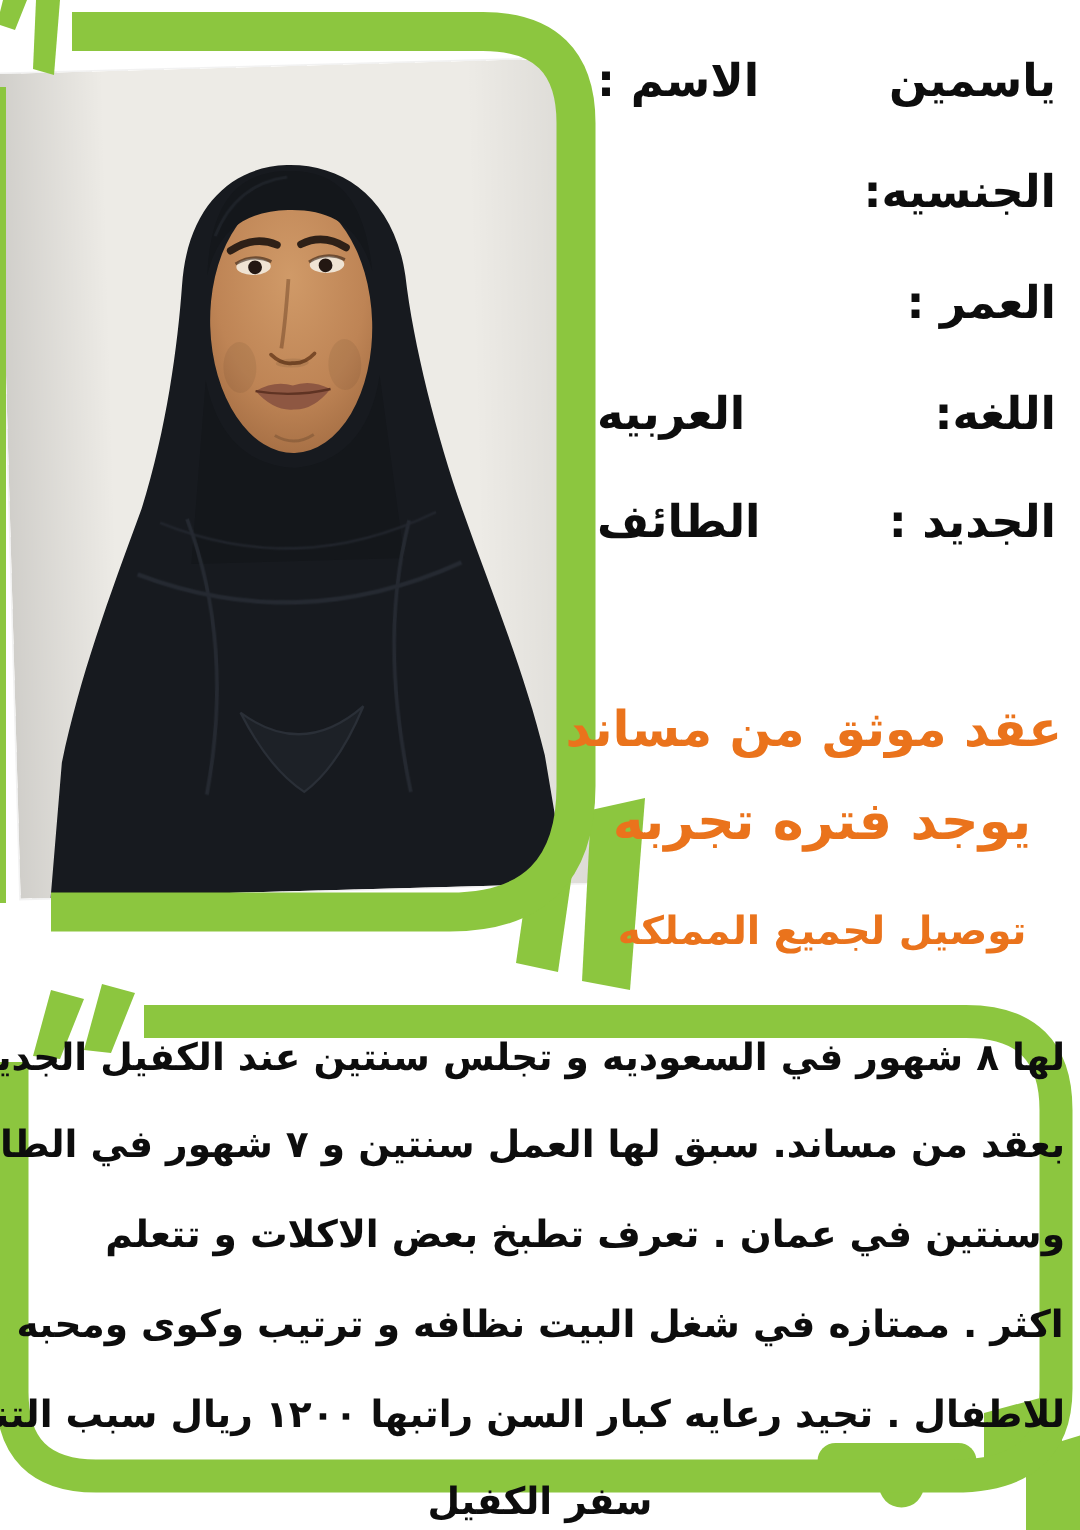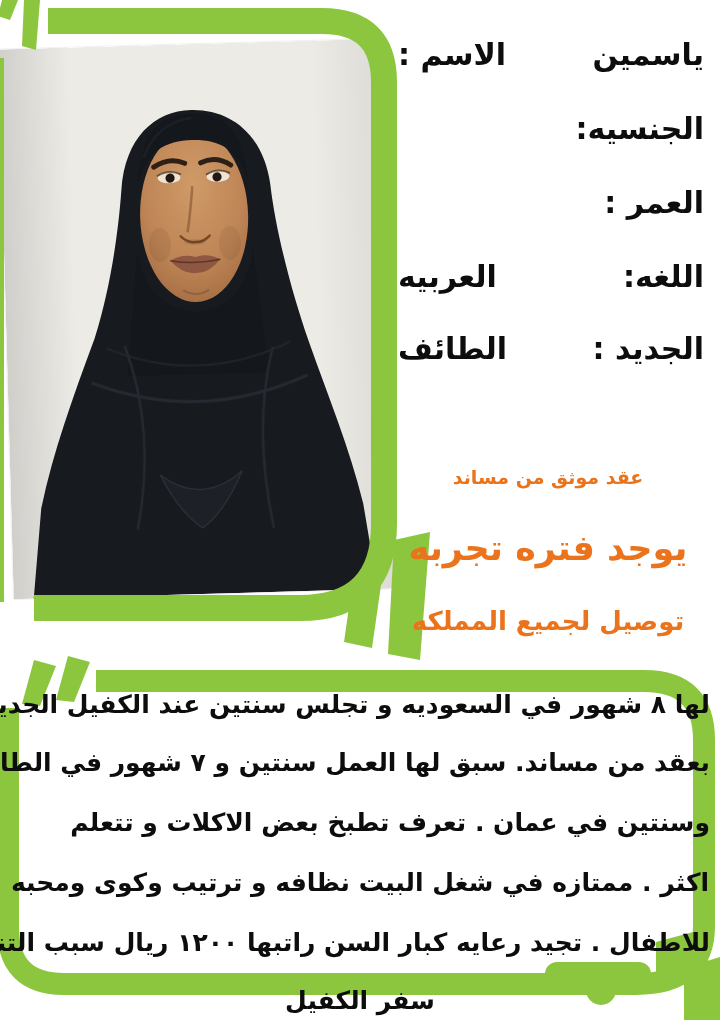--- a/index.html
+++ b/index.html
@@ -25,21 +25,21 @@
     direction:rtl;font-weight:bold;font-size:30px;line-height:46px;
     color:#0d0d0d;white-space:nowrap;
   }
   .irow:nth-of-type(1){top:0;}
   .irow:nth-of-type(2){top:74px;}
   .irow:nth-of-type(3){top:148px;}
   .irow:nth-of-type(4){top:222px;}
   .irow:nth-of-type(5){top:294px;}
   
   .highlights{position:absolute;top:466px;left:388px;right:12px;z-index:4;direction:rtl;text-align:center;color:#ea731c;font-weight:bold;}
-  .hl1{position:absolute;top:0;left:0;right:0;font-size:19px;white-space:nowrap;}
+  .hl1{position:absolute;top:0;left:0;right:0;font-size:33px;white-space:nowrap;}
   .hl2{position:absolute;top:62px;left:0;right:0;font-size:35px;white-space:nowrap;}
   .hl3{position:absolute;top:140px;left:0;right:0;font-size:26px;white-space:nowrap;text-align:center;}
   
   .desc{position:absolute;top:690px;left:10px;right:10px;z-index:4;direction:rtl;font-weight:bold;color:#0d0d0d;}
   .dline{position:absolute;left:0;right:0;text-align:center;font-size:25px;white-space:nowrap;}
   .dline:nth-of-type(1){top:0;}
   .dline:nth-of-type(2){top:58px;}
   .dline:nth-of-type(3){top:118px;text-align:right;}
   .dline:nth-of-type(4){top:178px;}
   .dline:nth-of-type(5){top:238px;}

